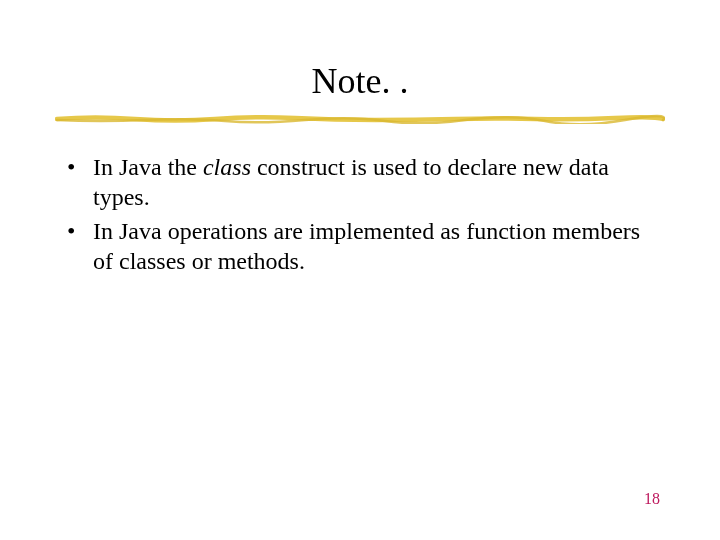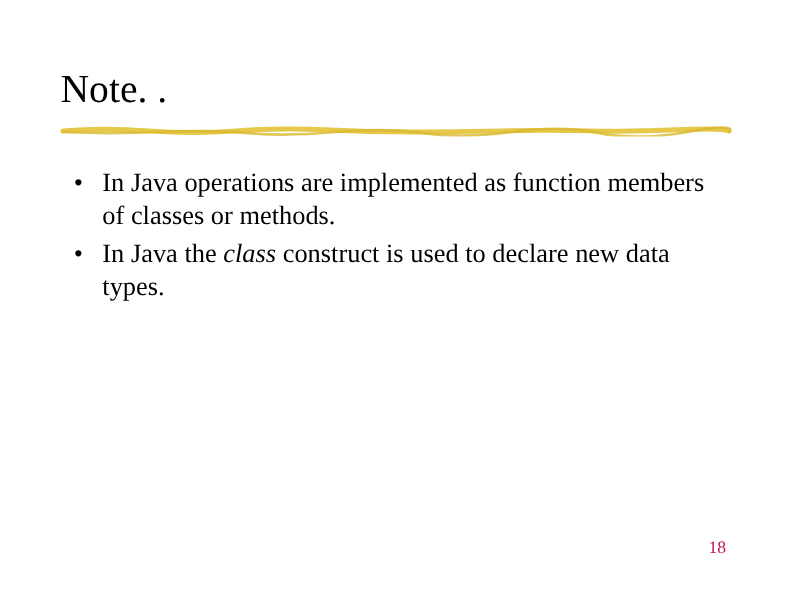--- a/index.html
+++ b/index.html
@@ -15,20 +15,21 @@
       position: relative;
       overflow: hidden;
     }
     .slide {
       width: 100%;
       height: 100%;
       padding: 60px 55px 40px 55px;
       position: relative;
     }
     .title {
+      text-align: center;
       font-size: 36px;
       font-weight: normal;
       color: #000;
       margin-bottom: 12px;
     }
     .underline {
       width: 100%;
       height: 10px;
       margin-bottom: 28px;
       position: relative;
@@ -76,21 +77,21 @@
 
   <div class="underline">
     <svg viewBox="0 0 610 10" preserveAspectRatio="none">
       <path d="M2,5 Q40,2 80,5 T160,5 T240,4 T320,6 T400,5 T480,5 T560,4 T608,5" stroke="#e6c84a" stroke-width="4.5" fill="none" stroke-linecap="round"></path>
       <path d="M2,6 Q45,8 90,6 T170,7 T250,6 T330,7 T410,6 T490,7 T570,6 T608,6" stroke="#d9b830" stroke-width="2.5" fill="none" stroke-linecap="round" opacity="0.8"></path>
     </svg>
   </div>
 
   <ul class="bullets">
     <li>
-      <span>In Java operations are implemented as function members of classes or methods.</span><span class="italic"></span><span></span>
+      <span>In Java the </span><span class="italic">class</span><span> construct is used to declare new data types.</span>
     </li>
     <li>
-      <span>In Java the </span><span class="italic">class</span><span> construct is used to declare new data types.</span>
+      <span>In Java operations are implemented as function members of classes or methods.</span><span class="italic"></span><span></span>
     </li>
   </ul>
 
   <div class="page-number">18</div>
 </div>
 
 </body></html>

